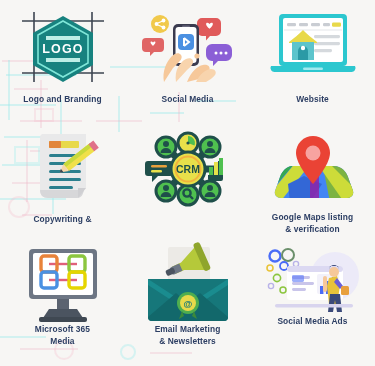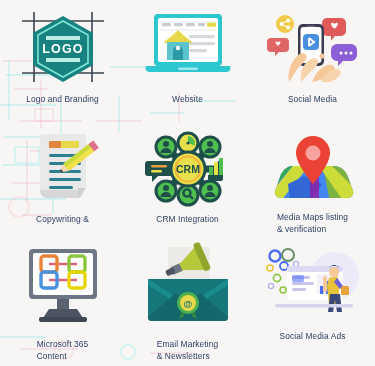--- a/index.html
+++ b/index.html
@@ -50,28 +50,29 @@
     justify-content: flex-start;
     padding-top: 8px;
   }
   .art {
     display: flex; align-items: center; justify-content: center;
     height: 78px;
   }
   .art svg { display: block; overflow: visible; }
   .caption {
     margin-top: 6px;
+    text-align: center;
     font-size: 8.4px;
-    font-weight: normal;
+    font-weight: bold;
     color: #2c3e63;
     line-height: 1.38;
     letter-spacing: 0.1px;
   }
   .r1 .caption { margin-top: 8px; }
-  .r3 .caption { margin-top: 15px; }
+  .r3 .caption { margin-top: 0; }
   .cell-social-ads .art { height: 70px; }
   .cell-social-ads .caption { }
   .cell-gmaps .caption { margin-top: 4px; }
 </style>
 </head>
 <body>
 
 <div id="app">
 
   <div class="bg-layer">
@@ -125,50 +126,20 @@
             <line x1="2" y1="63" x2="84" y2="63"></line>
           </g>
           <polygon points="43,6 73,23 73,55 43,72 13,55 13,23" fill="#17827f"></polygon>
           <polygon points="43,11 68,25 68,53 43,67 18,53 18,25" fill="none" stroke="#7fe6d8" stroke-width="1.6"></polygon>
           <rect x="26" y="26" width="34" height="4" fill="#bdeee6"></rect>
           <rect x="26" y="48" width="34" height="4" fill="#bdeee6"></rect>
           <text x="43" y="43" text-anchor="middle" font-family="'Liberation Sans',sans-serif" font-size="12.5" font-weight="bold" fill="#ffffff" letter-spacing="1.2">LOGO</text>
         </svg>
       </div>
       <div class="caption">Logo and Branding</div>
-    </div>
-
-    <div class="cell r1 cell-website">
-      <div class="art">
-        <svg width="96" height="74" viewBox="0 0 96 74" aria-hidden="true">
-          <rect x="14" y="4" width="68" height="52" rx="4" fill="#2cc7cf"></rect>
-          <rect x="18" y="8" width="60" height="44" rx="2" fill="#ffffff"></rect>
-          <g fill="#c9cdd3">
-            <rect x="22" y="13" width="9" height="3.2" rx="1.2"></rect>
-            <rect x="34" y="13" width="9" height="3.2" rx="1.2"></rect>
-            <rect x="46" y="13" width="9" height="3.2" rx="1.2"></rect>
-            <rect x="58" y="13" width="7" height="3.2" rx="1.2"></rect>
-          </g>
-          <rect x="67" y="12.4" width="9" height="4.4" rx="1.4" fill="#e8d94a"></rect>
-          <line x1="19" y1="20" x2="77" y2="20" stroke="#e3e6e9" stroke-width="1"></line>
-          <g fill="#d5d9dd">
-            <rect x="49" y="25" width="26" height="3.2" rx="1.4"></rect>
-            <rect x="49" y="32" width="26" height="3.2" rx="1.4"></rect>
-            <rect x="49" y="39" width="18" height="3.2" rx="1.4"></rect>
-          </g>
-          <polygon points="32,26 44,26 38,20" fill="#e8d94a"></polygon>
-          <polygon points="24,32 38,21 52,32 52,33 24,33" fill="#e8d94a"></polygon>
-          <rect x="27" y="32" width="22" height="18" fill="#5cc4cc"></rect>
-          <path d="M33 50 v-9 a5 5 0 0 1 10 0 v9 z" fill="#2b9aa6"></path>
-          <circle cx="38" cy="38" r="2.2" fill="#ffffff"></circle>
-          <path d="M6 56 h84 a4 4 0 0 1 -4 6 H10 a4 4 0 0 1 -4 -6 z" fill="#2cc7cf"></path>
-          <rect x="38" y="57.5" width="20" height="2.4" rx="1.2" fill="#9fe9ef"></rect>
-        </svg>
-      </div>
-      <div class="caption">Website</div>
     </div>
 
     <div class="cell r1 cell-social">
       <div class="art">
         <svg width="96" height="74" viewBox="0 0 96 74" aria-hidden="true">
           <circle cx="20" cy="14" r="9" fill="#f1c94b"></circle>
           <g fill="#ffffff">
             <circle cx="23.5" cy="10.5" r="1.9"></circle>
               <circle cx="16.5" cy="14" r="1.9"></circle>
               <circle cx="23.5" cy="17.5" r="1.9"></circle>
@@ -192,20 +163,50 @@
           <path d="M24 72 c-2 -10 2 -20 8 -26 c3 -3 7 -4 9 -1 c2 3 -1 6 -3 8 l-5 5" fill="#f6c89a"></path>
           <path d="M36 72 c-2 -12 4 -20 10 -23 c4 -2 8 0 7 4 c-1 3 -4 5 -6 7" fill="#f8d4ad"></path>
           <path d="M47 72 c4 -10 10 -16 16 -17 c5 -1 8 2 6 6 c-2 4 -7 6 -10 8" fill="#f6c89a"></path>
           <path d="M56 72 c4 -8 10 -13 15 -13 c4 0 6 3 4 6 c-2 3 -6 5 -9 7" fill="#f8d4ad"></path>
           <circle cx="57" cy="46" r="2.6" fill="#f6c89a"></circle>
         </svg>
       </div>
       <div class="caption">Social Media</div>
     </div>
 
+    <div class="cell r1 cell-website">
+      <div class="art">
+        <svg width="96" height="74" viewBox="0 0 96 74" aria-hidden="true">
+          <rect x="14" y="4" width="68" height="52" rx="4" fill="#2cc7cf"></rect>
+          <rect x="18" y="8" width="60" height="44" rx="2" fill="#ffffff"></rect>
+          <g fill="#c9cdd3">
+            <rect x="22" y="13" width="9" height="3.2" rx="1.2"></rect>
+            <rect x="34" y="13" width="9" height="3.2" rx="1.2"></rect>
+            <rect x="46" y="13" width="9" height="3.2" rx="1.2"></rect>
+            <rect x="58" y="13" width="7" height="3.2" rx="1.2"></rect>
+          </g>
+          <rect x="67" y="12.4" width="9" height="4.4" rx="1.4" fill="#e8d94a"></rect>
+          <line x1="19" y1="20" x2="77" y2="20" stroke="#e3e6e9" stroke-width="1"></line>
+          <g fill="#d5d9dd">
+            <rect x="49" y="25" width="26" height="3.2" rx="1.4"></rect>
+            <rect x="49" y="32" width="26" height="3.2" rx="1.4"></rect>
+            <rect x="49" y="39" width="18" height="3.2" rx="1.4"></rect>
+          </g>
+          <polygon points="32,26 44,26 38,20" fill="#e8d94a"></polygon>
+          <polygon points="24,32 38,21 52,32 52,33 24,33" fill="#e8d94a"></polygon>
+          <rect x="27" y="32" width="22" height="18" fill="#5cc4cc"></rect>
+          <path d="M33 50 v-9 a5 5 0 0 1 10 0 v9 z" fill="#2b9aa6"></path>
+          <circle cx="38" cy="38" r="2.2" fill="#ffffff"></circle>
+          <path d="M6 56 h84 a4 4 0 0 1 -4 6 H10 a4 4 0 0 1 -4 -6 z" fill="#2cc7cf"></path>
+          <rect x="38" y="57.5" width="20" height="2.4" rx="1.2" fill="#9fe9ef"></rect>
+        </svg>
+      </div>
+      <div class="caption">Website</div>
+    </div>
+
     <div class="cell r2 cell-copy">
       <div class="art">
         <svg width="90" height="78" viewBox="0 0 90 78" aria-hidden="true">
           <path d="M24 4 h44 v54 l-8 10 H30 c-5 0 -8 -3 -8 -8 V8 a4 4 0 0 1 2 -4 z" fill="#e9e9ea"></path>
           <path d="M22 60 h44 c-1 5 -3 8 -7 8 H30 c-5 0 -8 -3 -8 -8 z" fill="#d7d7d9"></path>
           <path d="M60 58 h8 l-8 10 z" fill="#cfcfd2"></path>
           <rect x="31" y="11" width="30" height="7" rx="1" fill="#e8d94a"></rect>
           <rect x="31" y="11" width="12" height="7" rx="1" fill="#e2863d"></rect>
           <g fill="#2b7f8e">
             <rect x="31" y="24" width="32" height="3" rx="1.5"></rect>
@@ -280,21 +281,20 @@
           <g>
             <circle cx="64" cy="60" r="10" fill="#4fc04f" stroke="#1f4f4a" stroke-width="3"></circle>
             <circle cx="64" cy="57" r="3" fill="#1f4f4a"></circle>
             <path d="M58.5 66 a5.5 5 0 0 1 11 0 z" fill="#1f4f4a"></path>
           </g>
           <circle cx="42" cy="38" r="17" fill="#e8e04a" stroke="#1f4f4a" stroke-width="3"></circle>
           <circle cx="42" cy="38" r="12.5" fill="none" stroke="#f2b33d" stroke-width="2"></circle>
           <text x="42" y="42" text-anchor="middle" font-family="'Liberation Sans',sans-serif" font-size="10.5" font-weight="bold" fill="#1f4f4a">CRM</text>
         </svg>
       </div>
-      <div class="caption">CRM Integration</div>
     </div>
 
     <div class="cell r2 cell-gmaps">
       <div class="art">
         <svg width="86" height="74" viewBox="0 0 86 74" aria-hidden="true">
           <defs>
             <clipPath id="mapclip">
               <path d="M22 34 h42 c7 0 12 5 14 11 l5 14 c1 4 -2 7 -6 7 H11 c-4 0 -7 -3 -6 -7 l5 -14 c2 -6 7 -11 12 -11 z"></path>
             </clipPath>
           </defs>
@@ -305,21 +305,21 @@
             <polygon points="26,30 42,30 10,70 0,70 0,62" fill="#cddc39"></polygon>
             <polygon points="46,30 58,30 86,58 86,70 74,70" fill="#cddc39"></polygon>
             <polygon points="18,52 34,44 52,52 40,70 20,70" fill="#3367d6"></polygon>
             <rect x="40" y="30" width="9" height="40" fill="#8e24aa" opacity="0.85"></rect>
           </g>
           <path d="M43 4 a17 17 0 0 1 17 17 c0 12 -17 31 -17 31 s-17 -19 -17 -31 a17 17 0 0 1 17 -17 z" fill="#ea4335"></path>
           <circle cx="43" cy="21" r="7.5" fill="#f7a3a0"></circle>
         </svg>
       </div>
       <div class="caption">
-        <span>Media Maps listing</span><br>
+        <span>Google Maps listing</span><br>
         <span>&amp; verification</span>
       </div>
     </div>
 
     <div class="cell r3 cell-ms365">
       <div class="art">
         <svg width="88" height="76" viewBox="0 0 88 76" aria-hidden="true">
           <rect x="10" y="2" width="68" height="50" rx="4" fill="#6d7684"></rect>
           <rect x="14" y="6" width="60" height="42" rx="2" fill="#ffffff"></rect>
           <line x1="30" y1="17" x2="58" y2="17" stroke="#e0607a" stroke-width="2.4"></line>
@@ -328,21 +328,21 @@
           <rect x="50" y="9" width="16" height="16" rx="3" fill="none" stroke="#8cc63f" stroke-width="3.4"></rect>
           <rect x="22" y="25" width="16" height="16" rx="3" fill="none" stroke="#4a90e2" stroke-width="3.4"></rect>
           <rect x="50" y="25" width="16" height="16" rx="3" fill="none" stroke="#e5d500" stroke-width="3.4"></rect>
           <rect x="38" y="52" width="12" height="10" fill="#5b6370"></rect>
           <path d="M22 74 l8 -12 h28 l8 12 z" fill="#4b5460"></path>
           <rect x="20" y="70" width="48" height="5" rx="2" fill="#3f4852"></rect>
         </svg>
       </div>
       <div class="caption">
         <span>Microsoft 365</span><br>
-        <span>Content</span><br>
+        <span>Media</span><br>
       </div>
     </div>
 
     <div class="cell r3 cell-email">
       <div class="art">
         <svg width="92" height="76" viewBox="0 0 92 76" aria-hidden="true">
           <rect x="26" y="0" width="42" height="34" rx="2" fill="#eceae6"></rect>
           <g transform="rotate(-24 48 16)">
             <path d="M30 12 h10 l22 -10 v28 l-22 -10 h-10 a5 5 0 0 1 0 -8 z" fill="#b5c93a"></path>
             <rect x="58" y="0" width="7" height="30" rx="3" fill="#8fa52c"></rect>

